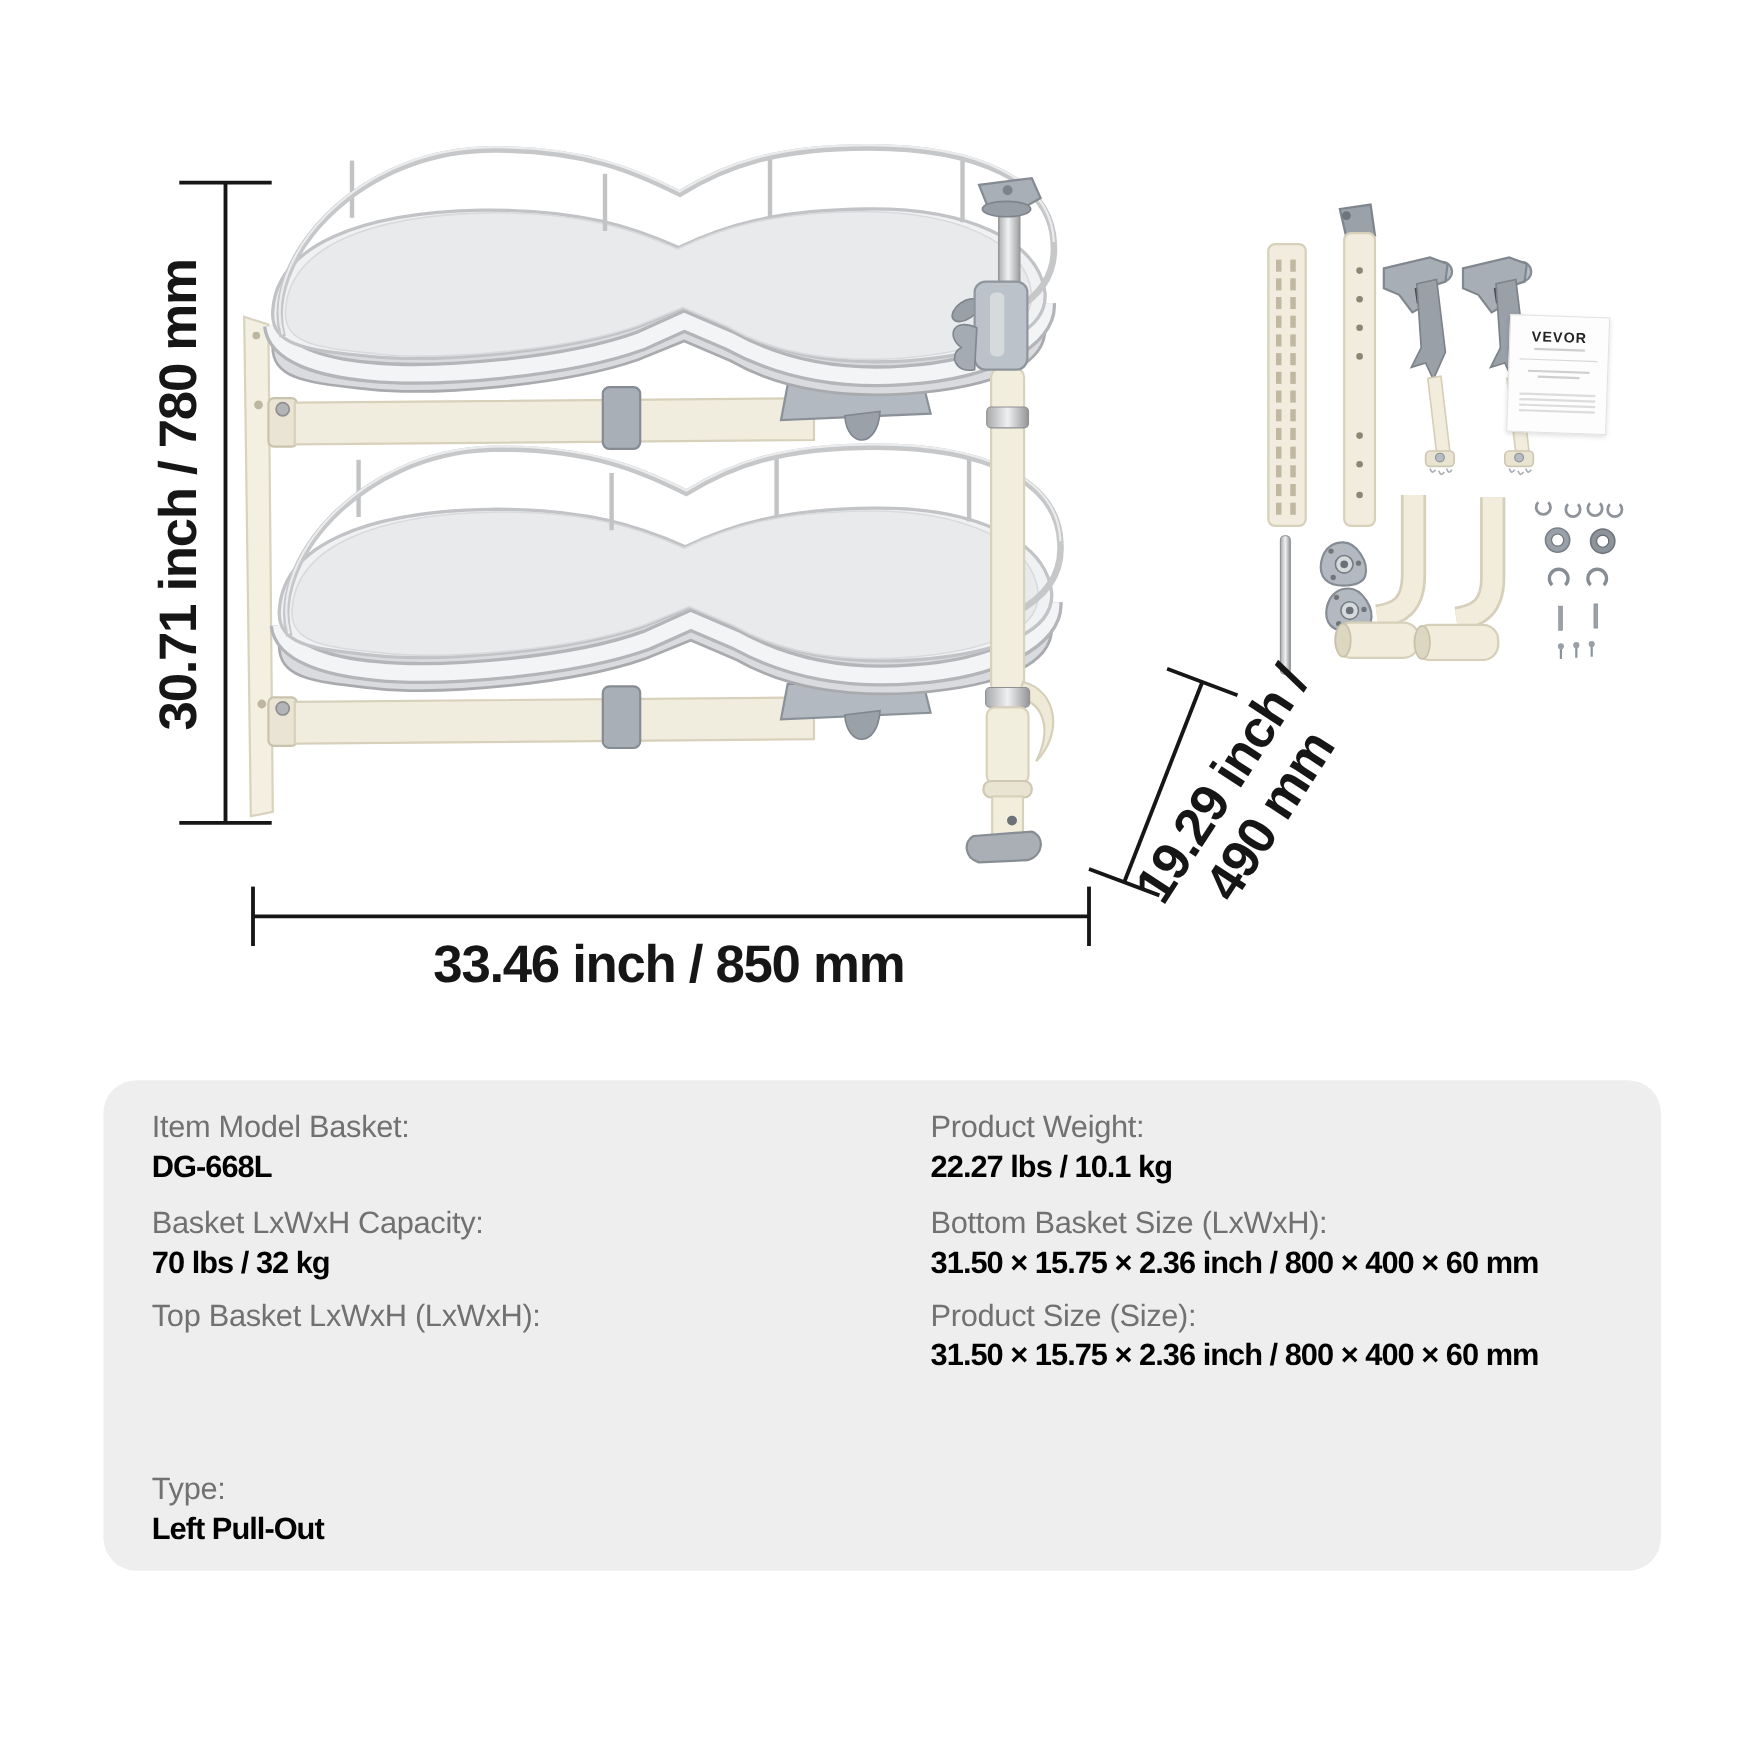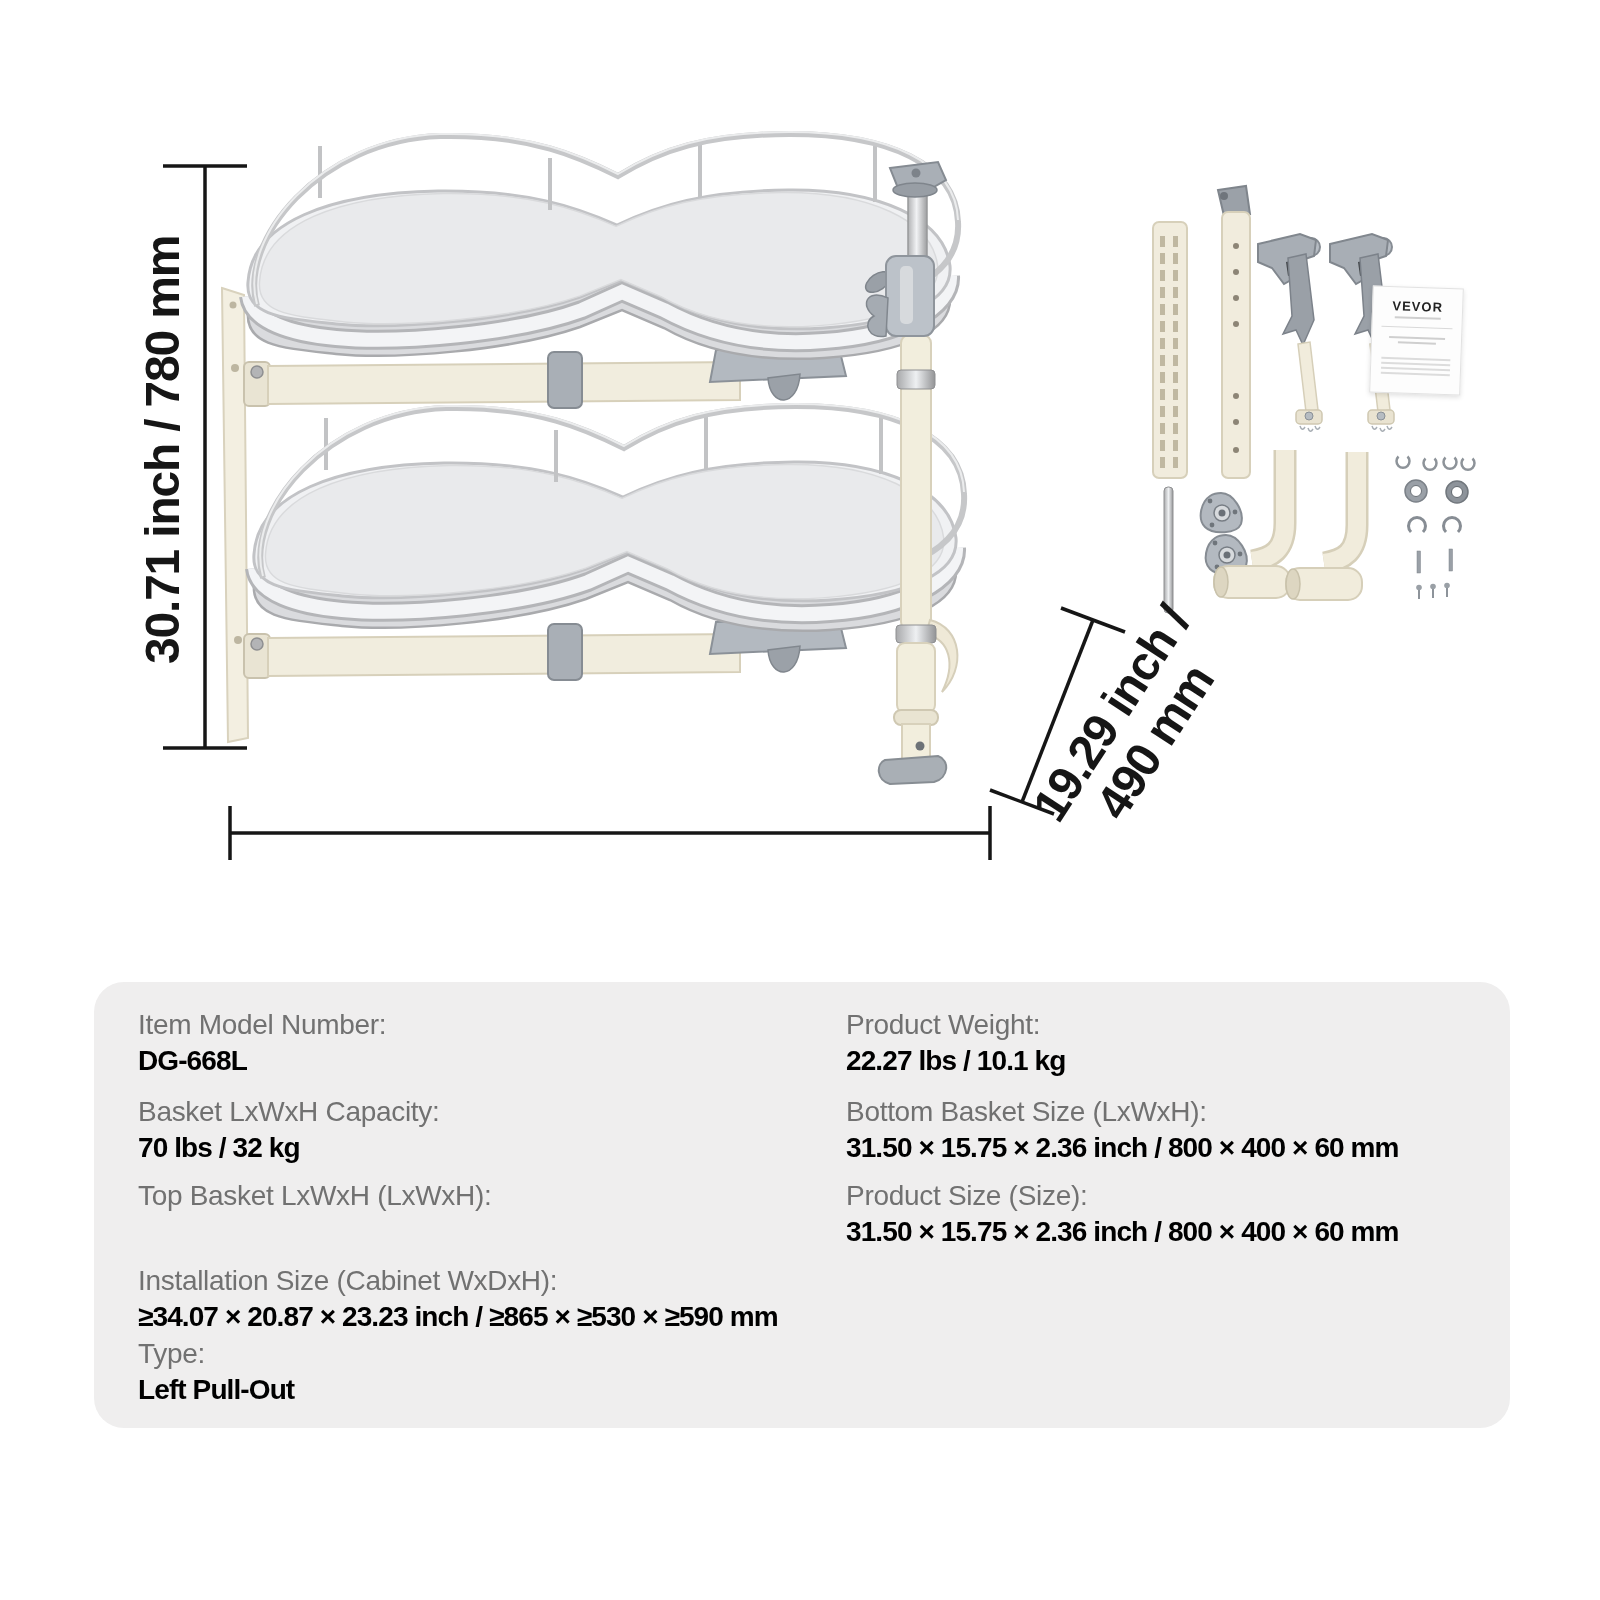--- a/index.html
+++ b/index.html
@@ -258,20 +258,21 @@
         <rect x="1417" y="551" width="3.5" height="22" fill="#9aa0a7" stroke="#7e848b" stroke-width="0.5"></rect>
         <rect x="1449" y="549" width="3.5" height="22" fill="#9aa0a7" stroke="#7e848b" stroke-width="0.5"></rect>
         <use href="#tinyscrew" x="1419" y="586"></use>
           <use href="#tinyscrew" x="1433" y="585"></use>
           <use href="#tinyscrew" x="1447" y="584"></use>
       </g>
     </g>
   </svg>
 
   <div class="dim-label dim-height">30.71 inch / 780 mm</div>
+  <div class="dim-label dim-width">33.46 inch / 850 mm</div>
   <div class="dim-label dim-depth">
     <div>19.29 inch /</div>
     <div>490 mm</div>
   </div>
 
   <div class="manual">
     <div class="manual-brand">VEVOR</div>
     <div class="manual-bar" style="width:46px"></div>
     <div class="manual-rule"></div>
     <div class="manual-bar" style="width:56px;margin-top:9px"></div>
@@ -279,34 +280,30 @@
     <div class="manual-fineprint">
       <div></div>
         <div></div>
         <div></div>
         <div></div>
     </div>
   </div>
 
   <section class="spec-panel">
     <div class="spec-item col-left row-0">
-      <div class="spec-label">Item Model Number:</div>
+      <div class="spec-label">Item Model Basket:</div>
       <div class="spec-value">DG-668L</div>
     </div>
     <div class="spec-item col-left row-1">
       <div class="spec-label">Basket LxWxH Capacity:</div>
       <div class="spec-value">70 lbs / 32 kg</div>
     </div>
     <div class="spec-item col-left row-2">
       <div class="spec-label">Top Basket LxWxH (LxWxH):</div>
     </div>
-    <div class="spec-item col-left row-3">
-      <div class="spec-label">Installation Size (Cabinet WxDxH):</div>
-      <div class="spec-value">≥34.07 × 20.87 × 23.23 inch / ≥865 × ≥530 × ≥590 mm</div>
-    </div>
     <div class="spec-item col-left row-4">
       <div class="spec-label">Type:</div>
       <div class="spec-value">Left Pull-Out</div>
     </div>
     <div class="spec-item col-right row-0">
       <div class="spec-label">Product Weight:</div>
       <div class="spec-value">22.27 lbs / 10.1 kg</div>
     </div>
     <div class="spec-item col-right row-1">
       <div class="spec-label">Bottom Basket Size (LxWxH):</div>

